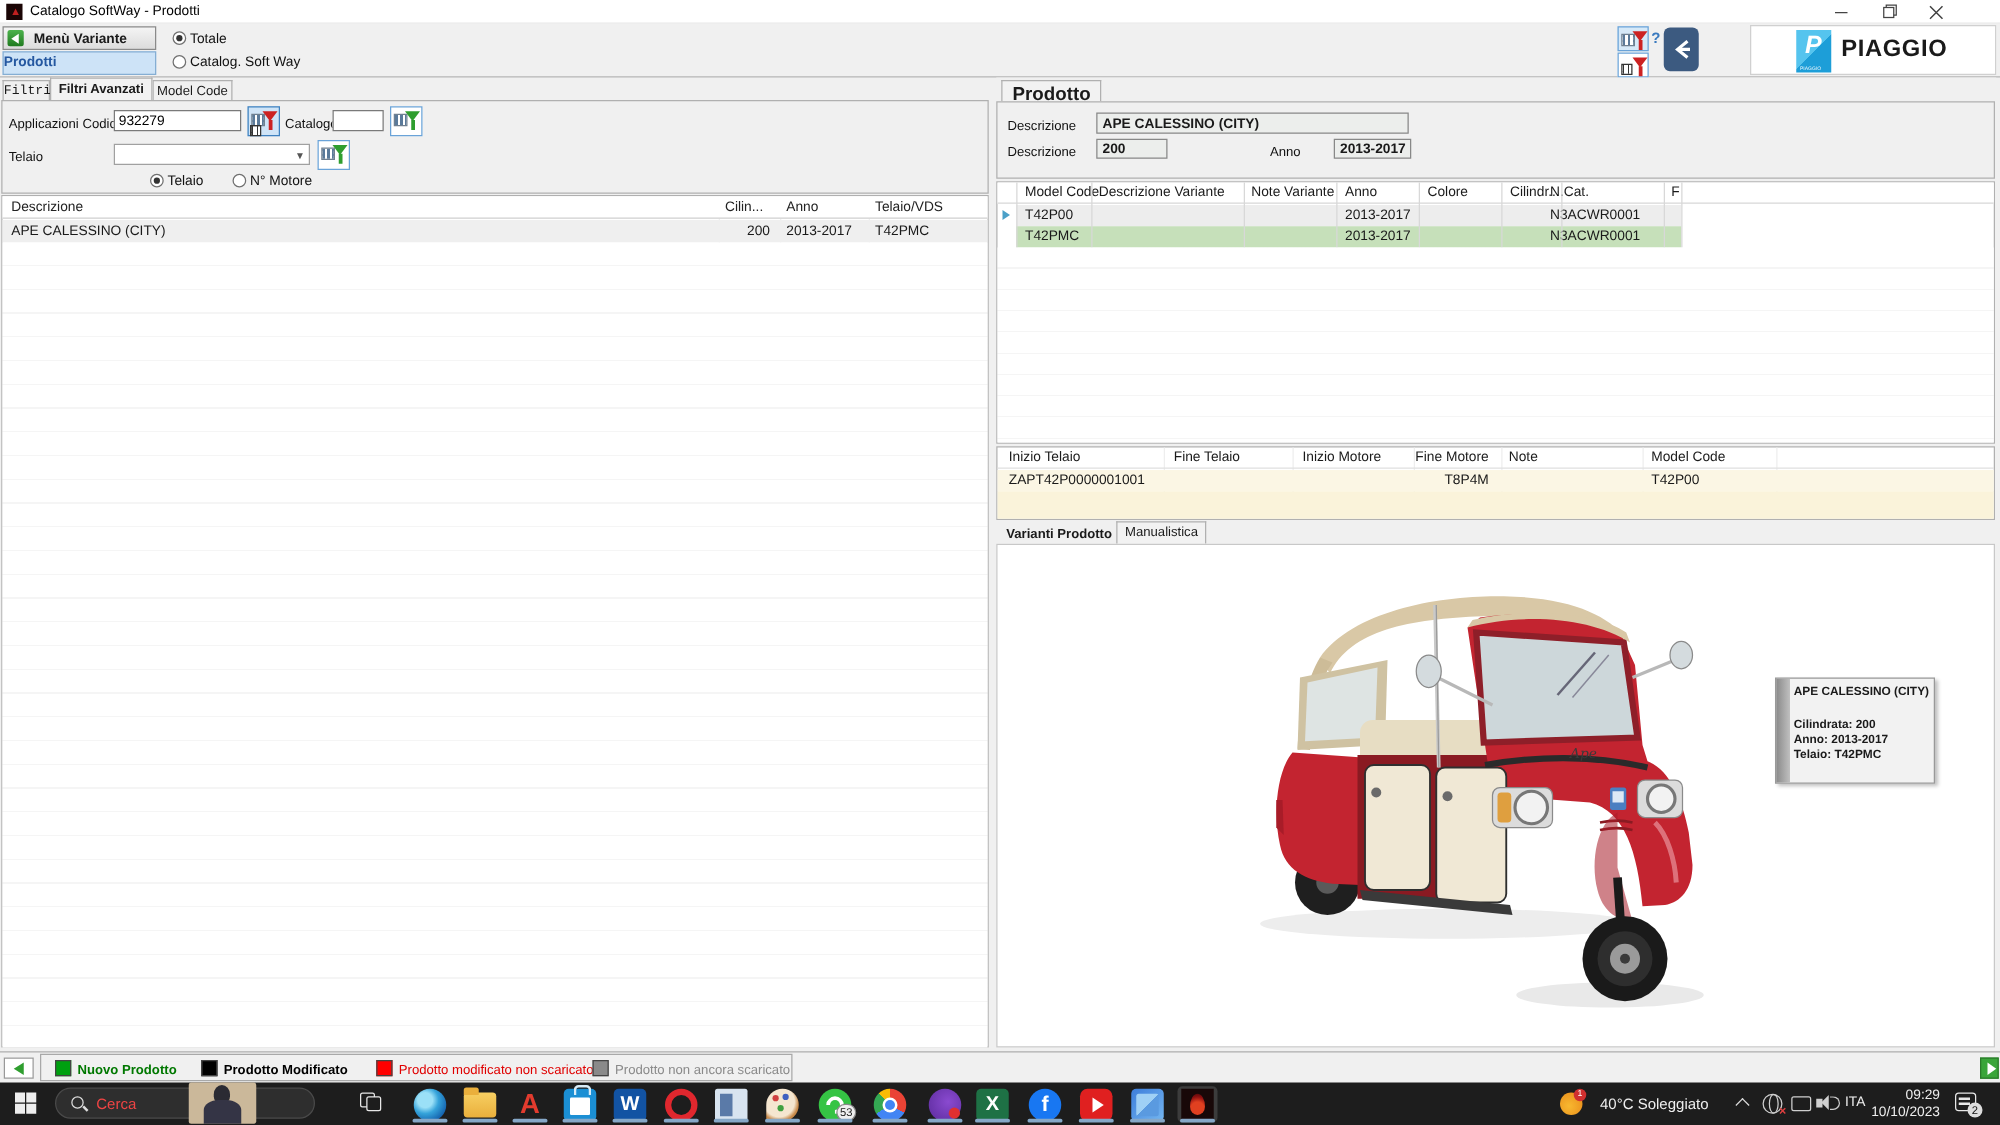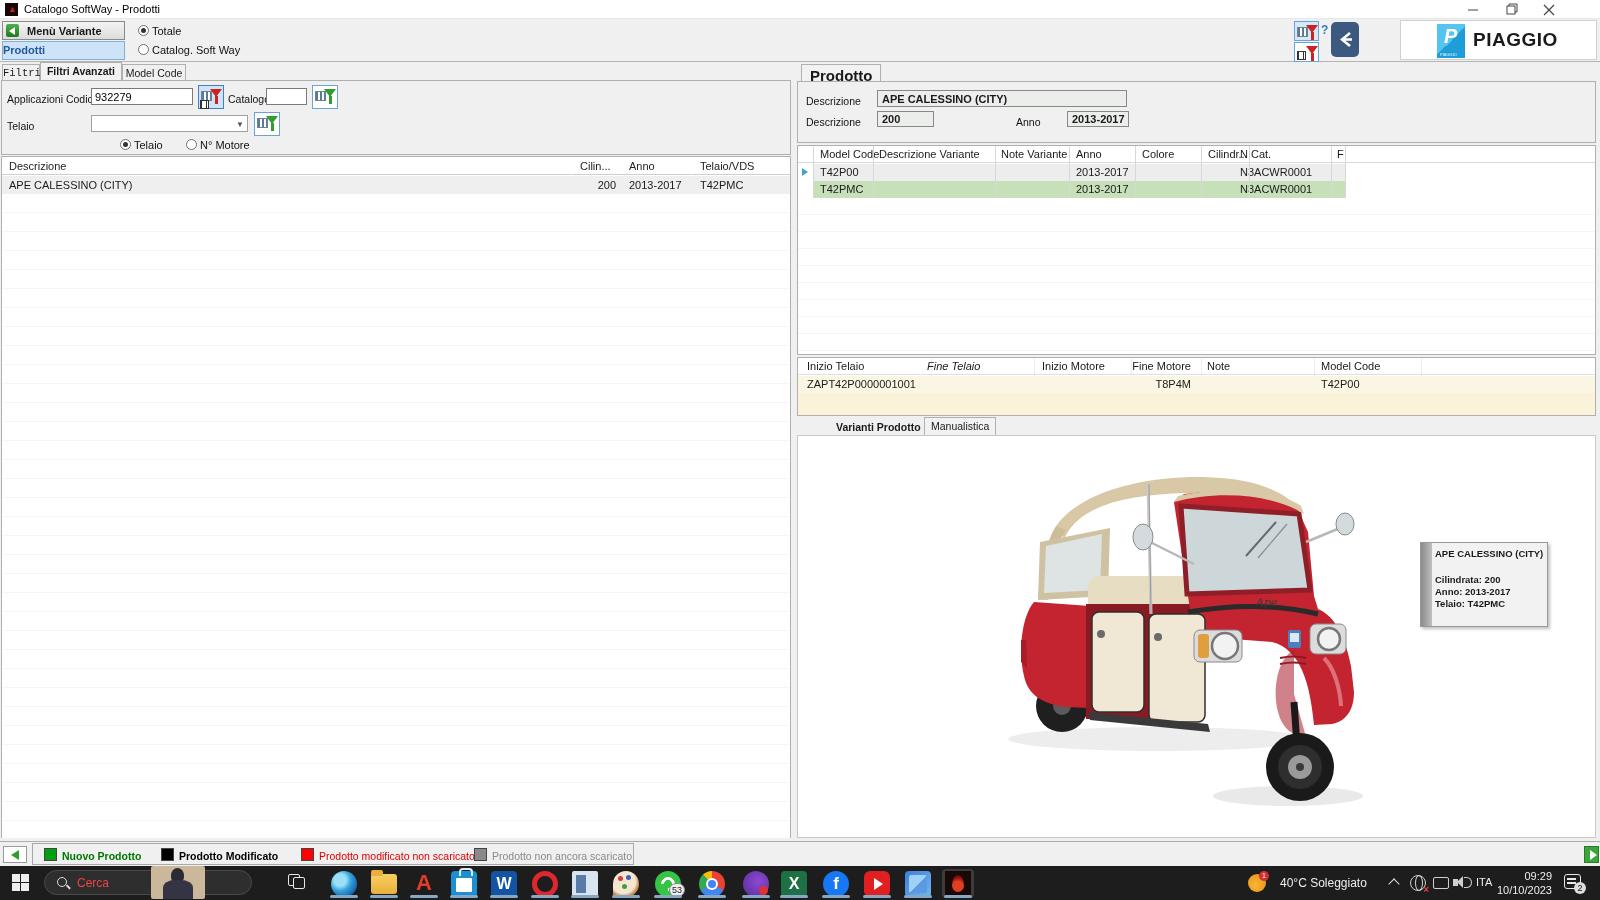--- a/index.html
+++ b/index.html
@@ -110,33 +110,33 @@
 #vg-r1 .bg{position:absolute;left:15px;top:0;width:532px;height:17px;background:#ededed;}
 #vg-r2{top:35px;}
 #vg-r2 .bg{position:absolute;left:15px;top:0;width:532px;height:17px;background:#c6e0ba;}
 #vg-marker{position:absolute;left:4px;top:4px;width:0;height:0;border-left:6px solid #4aa0c8;border-top:4px solid transparent;border-bottom:4px solid transparent;}
 #var-grid .stripes{position:absolute;left:0;top:52px;width:100%;height:156px;background:repeating-linear-gradient(to bottom,#fff 0 16px,#f5f5f5 16px 17px);}
 
 #range-grid{position:absolute;left:0;top:295px;width:799px;height:59px;background:#fff;border:1px solid #b0b0b0;}
 .rg-row{position:absolute;left:0;width:100%;height:17px;}
 .rg-cell{position:absolute;top:2px;white-space:nowrap;}
 .rgc-it{left:9px;}
-.rgc-ft{left:129px;font-style:italic;}
+.rgc-ft{left:141px;}
 .rgc-im{left:244px;}
 .rgc-fm{left:333px;width:60px;text-align:right;}
 .rgc-no{left:409px;}
 .rgc-mc{left:523px;}
 #rg-hdr{top:0;border-bottom:1px solid #e0e0e0;}
 #rg-r1{top:18px;background:#fbf6e4;}
 #rg-r2{top:35px;height:22px;background:#faf3da;}
 #range-grid .vline{position:absolute;top:0;width:1px;height:100%;background:#eee;}
 #rg-v1{left:133px;}#rg-v2{left:236px;}#rg-v3{left:333px;}#rg-v4{left:403px;}#rg-v5{left:516px;}#rg-v6{left:623px;}
 
 #subtabs{position:absolute;left:0;top:355px;width:799px;height:18px;}
-.stab{position:absolute;height:16px;top:2px;padding:2px 6px 0 6px;font-size:10.5px;margin-left:31px;}
+.stab{position:absolute;height:16px;top:2px;padding:2px 6px 0 6px;font-size:10.5px;}
 #stab-varianti{left:2px;font-weight:bold;}
 #stab-manual{left:96px;top:0;height:18px;border:1px solid #b0b0b0;border-bottom:none;background:#f2f2f2;}
 
 #img-panel{position:absolute;left:0;top:373px;width:799px;height:403px;background:#fff;border:1px solid #c8c8c8;}
 #vehicle{position:absolute;left:190px;top:8px;width:380px;height:370px;}
 
 #tooltip{position:absolute;left:622px;top:106px;width:128px;height:85px;background:#f2f2f2;border:1px solid #999;box-shadow:2px 2px 3px rgba(0,0,0,0.25);}
 #tooltip .bar{position:absolute;left:0;top:0;width:11px;height:100%;background:linear-gradient(to right,#8a8a8a,#c0c0c0);}
 #tooltip .tt{position:absolute;left:14px;top:5px;font-weight:bold;font-size:9.5px;white-space:nowrap;}
 #tooltip .tl{position:absolute;left:14px;font-weight:bold;font-size:9.5px;white-space:nowrap;}

